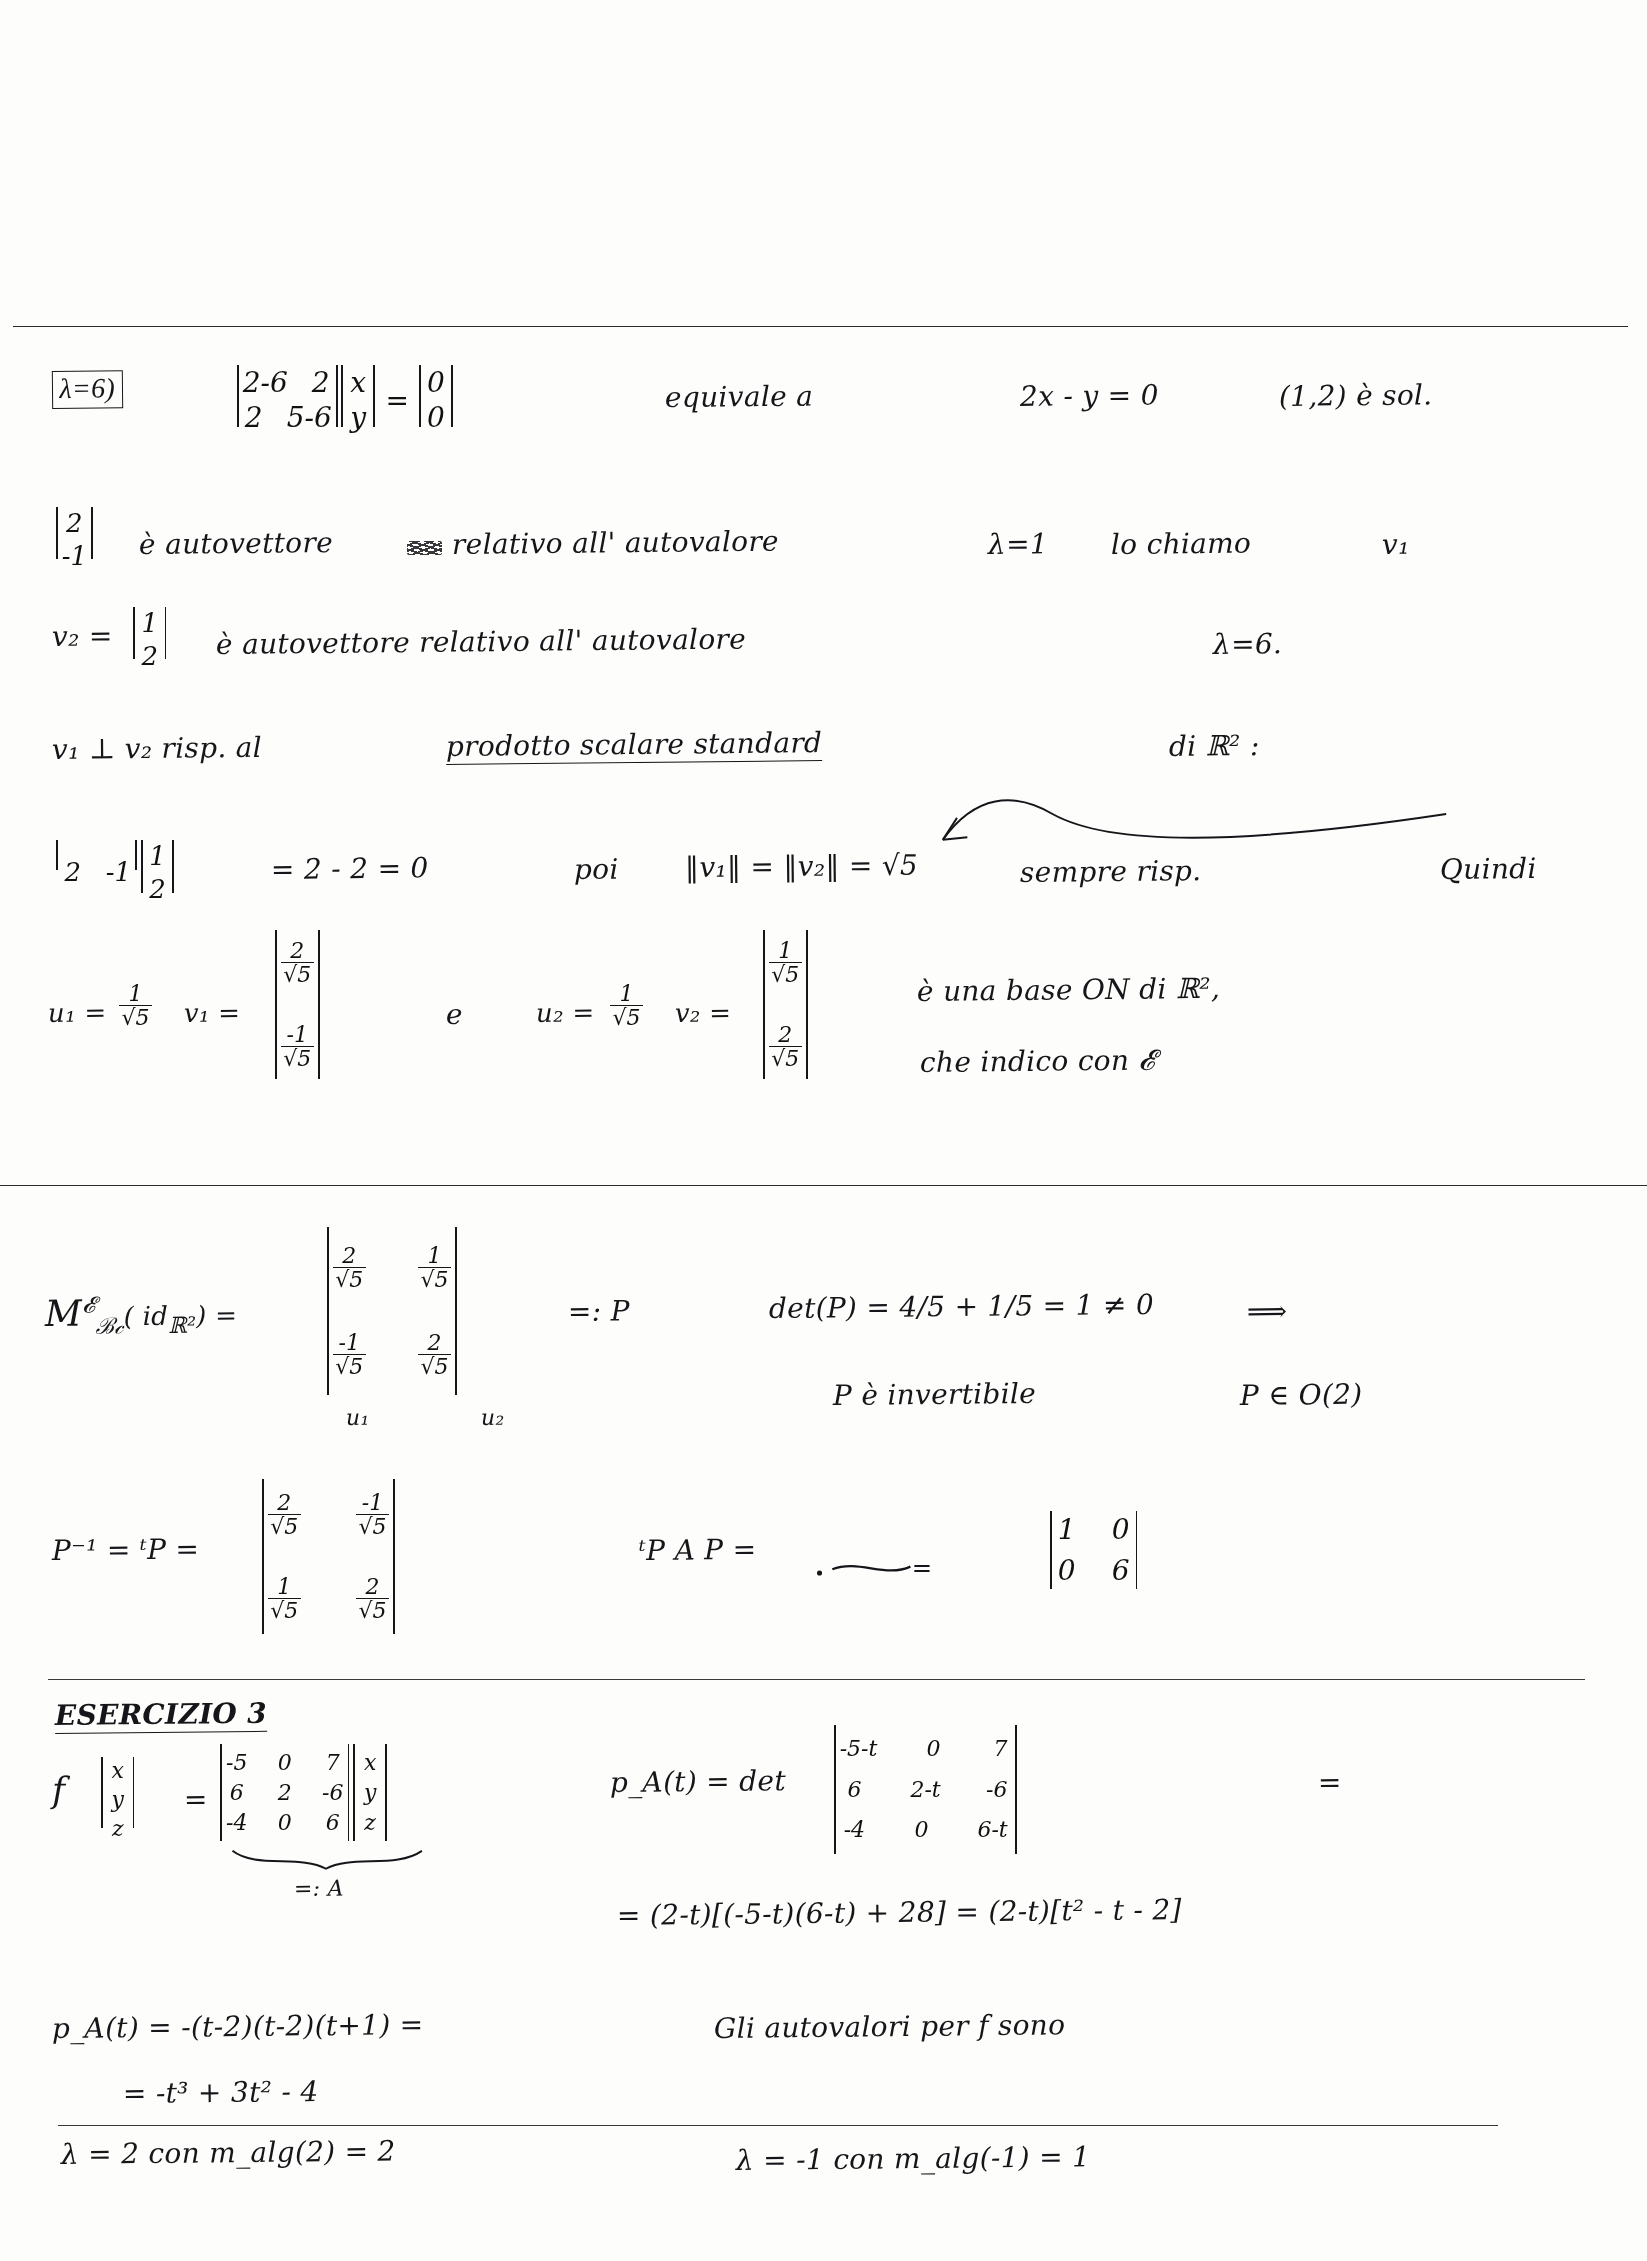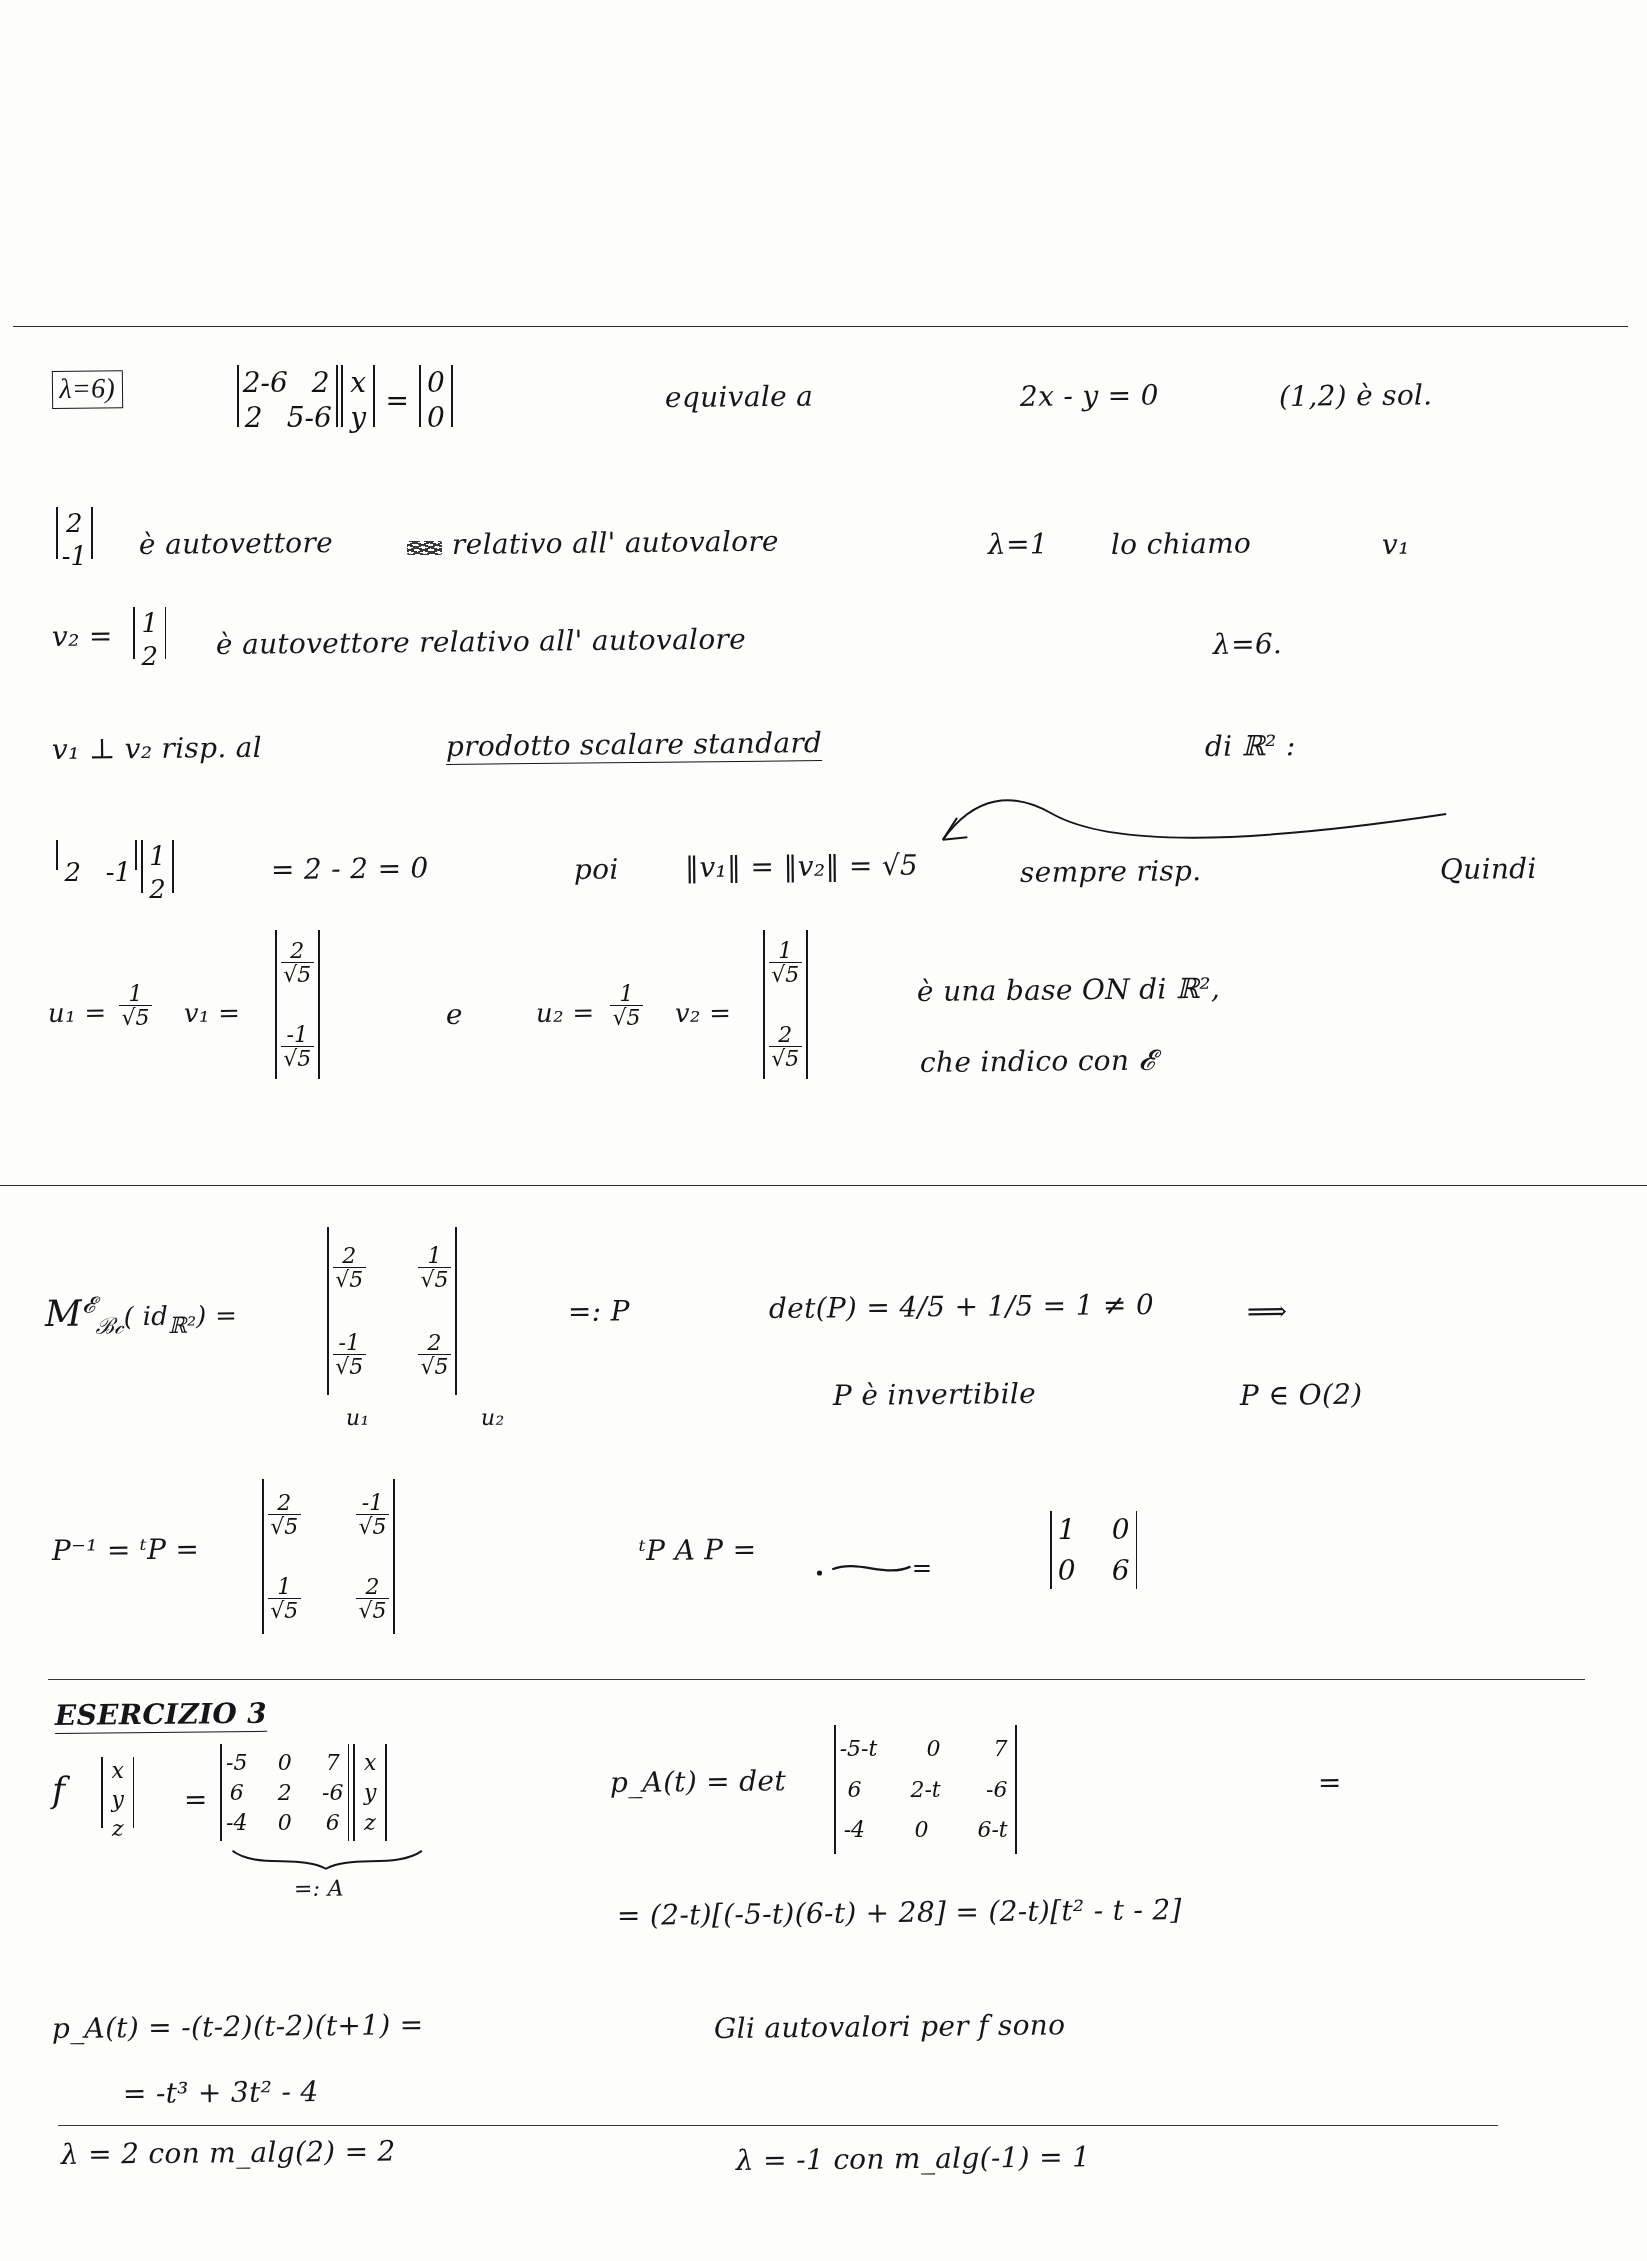--- a/index.html
+++ b/index.html
@@ -192,21 +192,21 @@
           </span>
       </span>
       <span class="bar" style="height:52px"></span>
     </span>
   </div>
   <div class="abs hw big" style="left:216px; top:628px;">è autovettore relativo all' autovalore</div>
   <div class="abs hw big" style="left:1188px; top:628px;margin-left:25px;">λ=6.</div>
 
   <div class="abs hw big" style="left:52px; top:733px;">v₁ ⊥ v₂  risp. al</div>
   <div class="abs hw big underline" style="left:446px; top:730px;">prodotto scalare standard</div>
-  <div class="abs hw big" style="left:1169px; top:730px;margin-left:36px;">di ℝ² :</div>
+  <div class="abs hw big" style="left:1169px; top:730px;">di ℝ² :</div>
 
   <svg class="curve" width="555" height="78" style="left:917px; top:775px;" viewBox="0 0 860 120">
     <path d="M 40 100 C 90 30, 150 25, 210 60 C 300 110, 500 108, 820 60" stroke="#16161a" stroke-width="3" fill="none"></path>
     <path d="M 40 100 L 62 66 M 40 100 L 78 96" stroke="#16161a" stroke-width="3" fill="none"></path>
   </svg>
 
   <div class="abs" style="left:52px; top:840px;">
     <span class="mat med">
       <span class="bar" style="height:30px"></span>
       <span class="rows">

